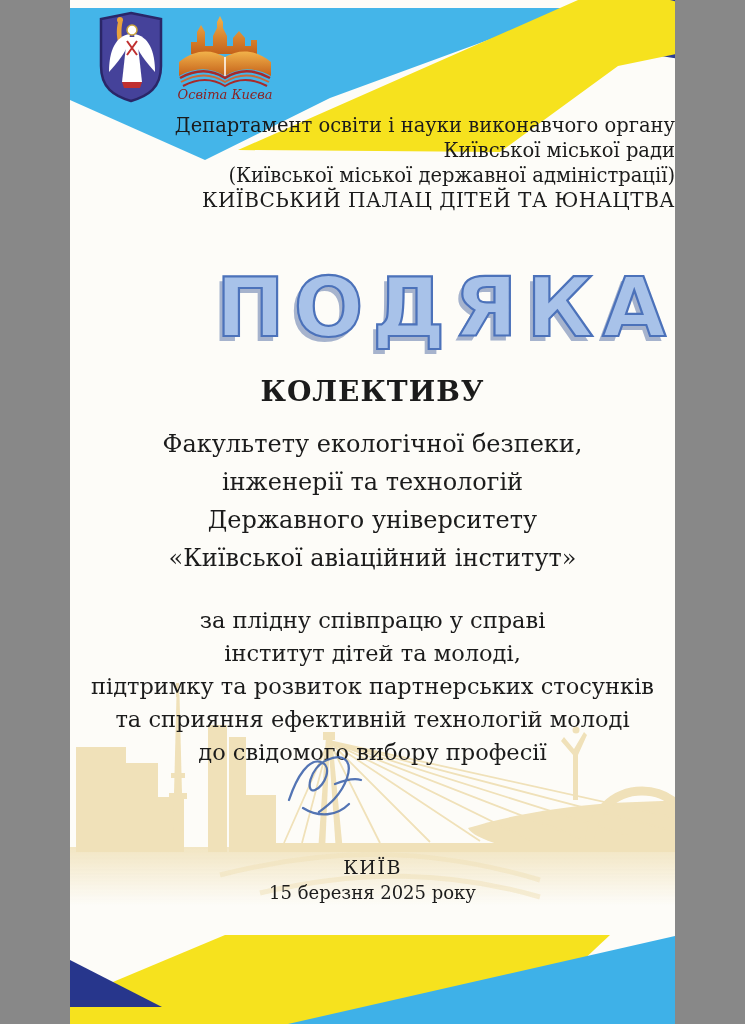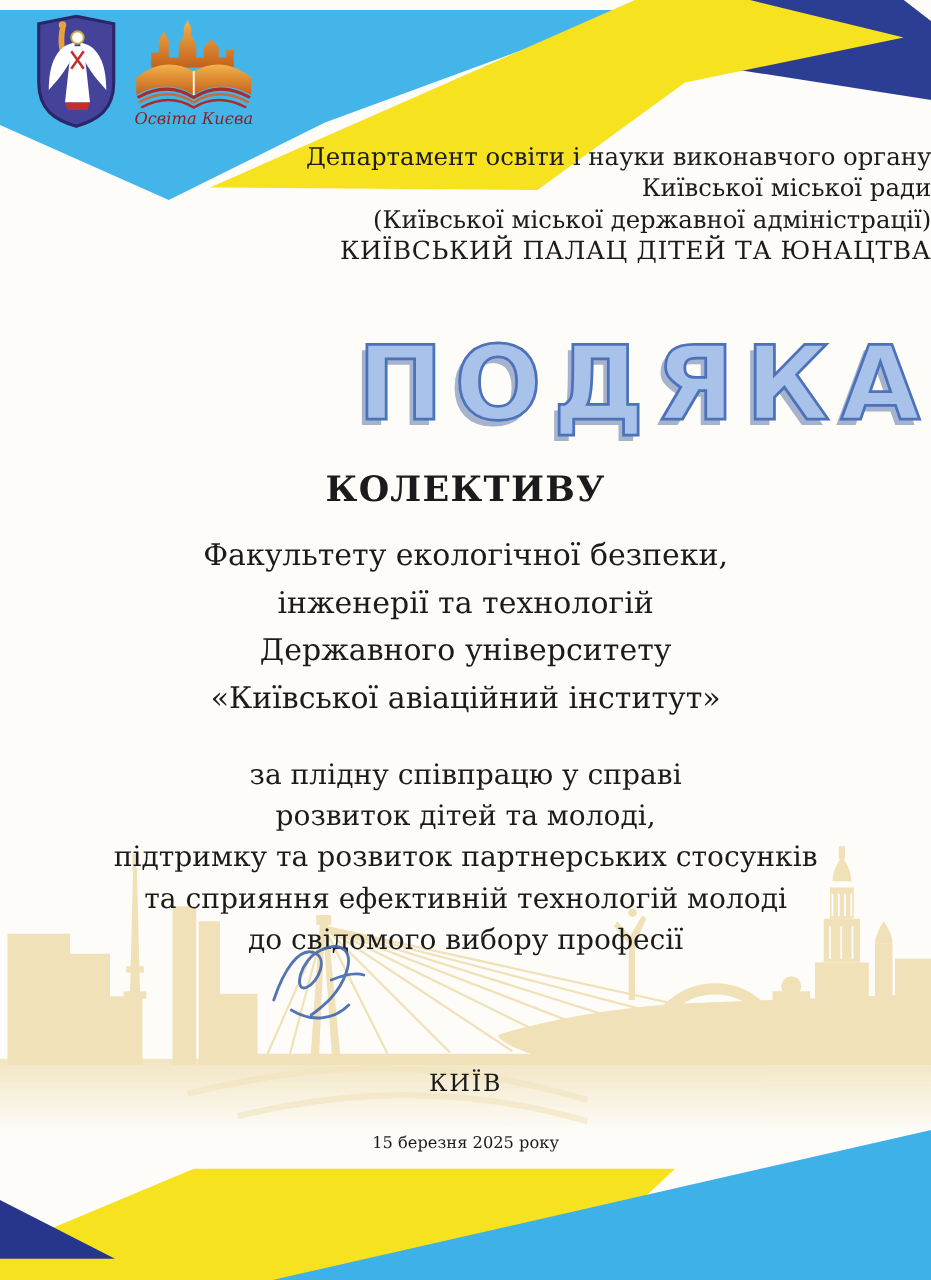--- a/index.html
+++ b/index.html
@@ -1,17 +1,17 @@
 <!DOCTYPE html>
 <html><head>
 <meta charset="utf-8">
 <style>
   html,body{margin:0;padding:0;background:#888;}
   .page{
-    position:relative;width:745px;height:1024px;margin:0 auto;
+    position:relative;width:605px;height:1024px;margin:0 auto;
     background:#fdfcf8;overflow:hidden;
     font-family:"DejaVu Serif","Liberation Serif",serif;color:#1b1b1b;
   }
   .abs{position:absolute;}
   .center-text{left:0;right:0;text-align:center;}
 
   
   .top-decor{top:0;left:0;}
   .bottom-decor{bottom:0;left:0;}
   .watermark{top:675px;left:0;opacity:.92;}
@@ -37,21 +37,21 @@
   .recipient-label{top:375px;font-weight:bold;font-size:28px;letter-spacing:1px;}
   .recipient-block{top:425px;font-size:24px;line-height:38px;}
   .body-block{top:604px;font-size:22.5px;line-height:33px;}
   .body-block p,.recipient-block p{margin:0;}
 
   .sign-row{top:776px;left:90px;width:542px;display:flex;justify-content:space-between;align-items:flex-start;}
   .sign-role,.sign-name{font-size:19.5px;}
   .signature-svg{top:738px;left:205px;}
 
   .city{top:856px;font-size:19px;letter-spacing:1.5px;}
-  .date{top:882px;font-size:13px;margin-top:25px;}
+  .date{top:882px;font-size:18px;}
 </style>
 </head>
 <body>
 
 <div class="page">
 
   <svg class="abs top-decor" width="745" height="200" viewBox="0 0 745 200">
     <polygon points="0,8 505,8 260,98 135,160 0,100" fill="#44b5e9"></polygon>
     <polygon points="595,0 723,0 745,17 745,80 540,48" fill="#2c3e94"></polygon>
     <polygon points="508,0 600,0 723,30 548,66 430,152 168,150" fill="#f6e21e"></polygon>
@@ -158,21 +158,21 @@
 
   <div class="abs center-text recipient-block">
     <p>Факультету екологічної безпеки,</p>
     <p>інженерії та технологій</p>
     <p>Державного університету</p>
     <p>«Київської авіаційний інститут»</p>
   </div>
 
   <div class="abs center-text body-block">
     <p>за плідну співпрацю у справі</p>
-    <p>розвиток дітей та молоді,</p>
+    <p>інститут дітей та молоді,</p>
     <p>підтримку та розвиток партнерських стосунків</p>
     <p>та сприяння ефективній технологій молоді</p>
     <p>до свідомого вибору професії</p>
   </div>
 
 
   <svg class="abs signature-svg" width="130" height="90" viewBox="0 0 130 90">
     <g stroke="#4166ad" stroke-width="2.3" fill="none" opacity="0.9" stroke-linecap="round">
       <path d="M14,62 C22,38 34,20 46,24 C58,28 50,48 40,52 C30,56 34,30 52,22 C68,15 78,22 72,40 C66,58 52,68 44,74"></path>
       <path d="M28,70 C44,80 62,78 74,66"></path>

